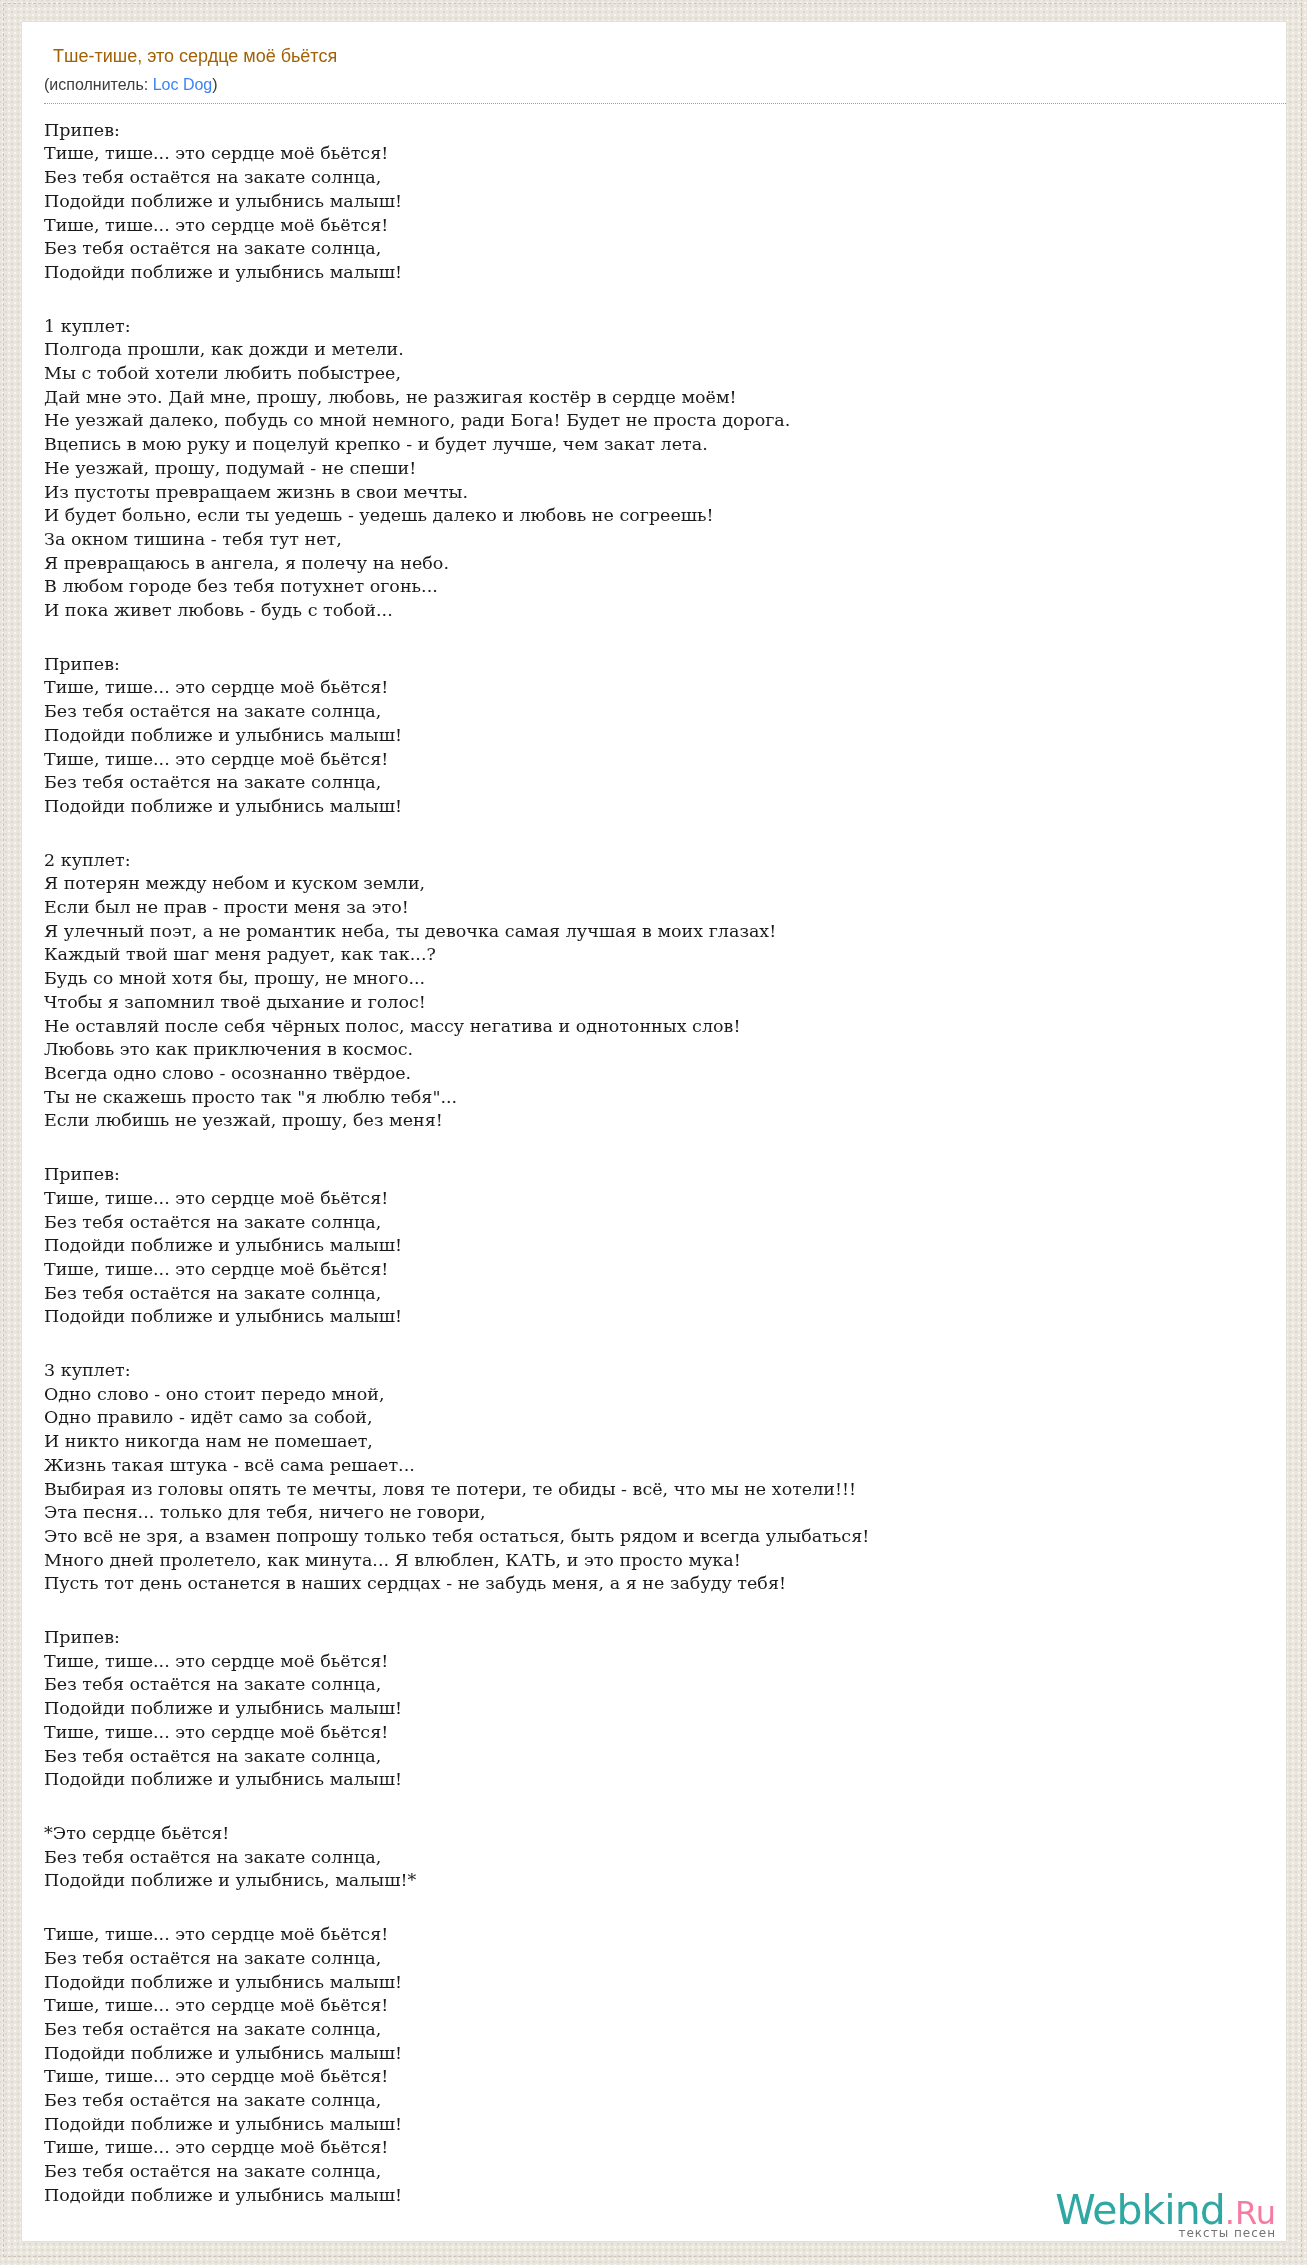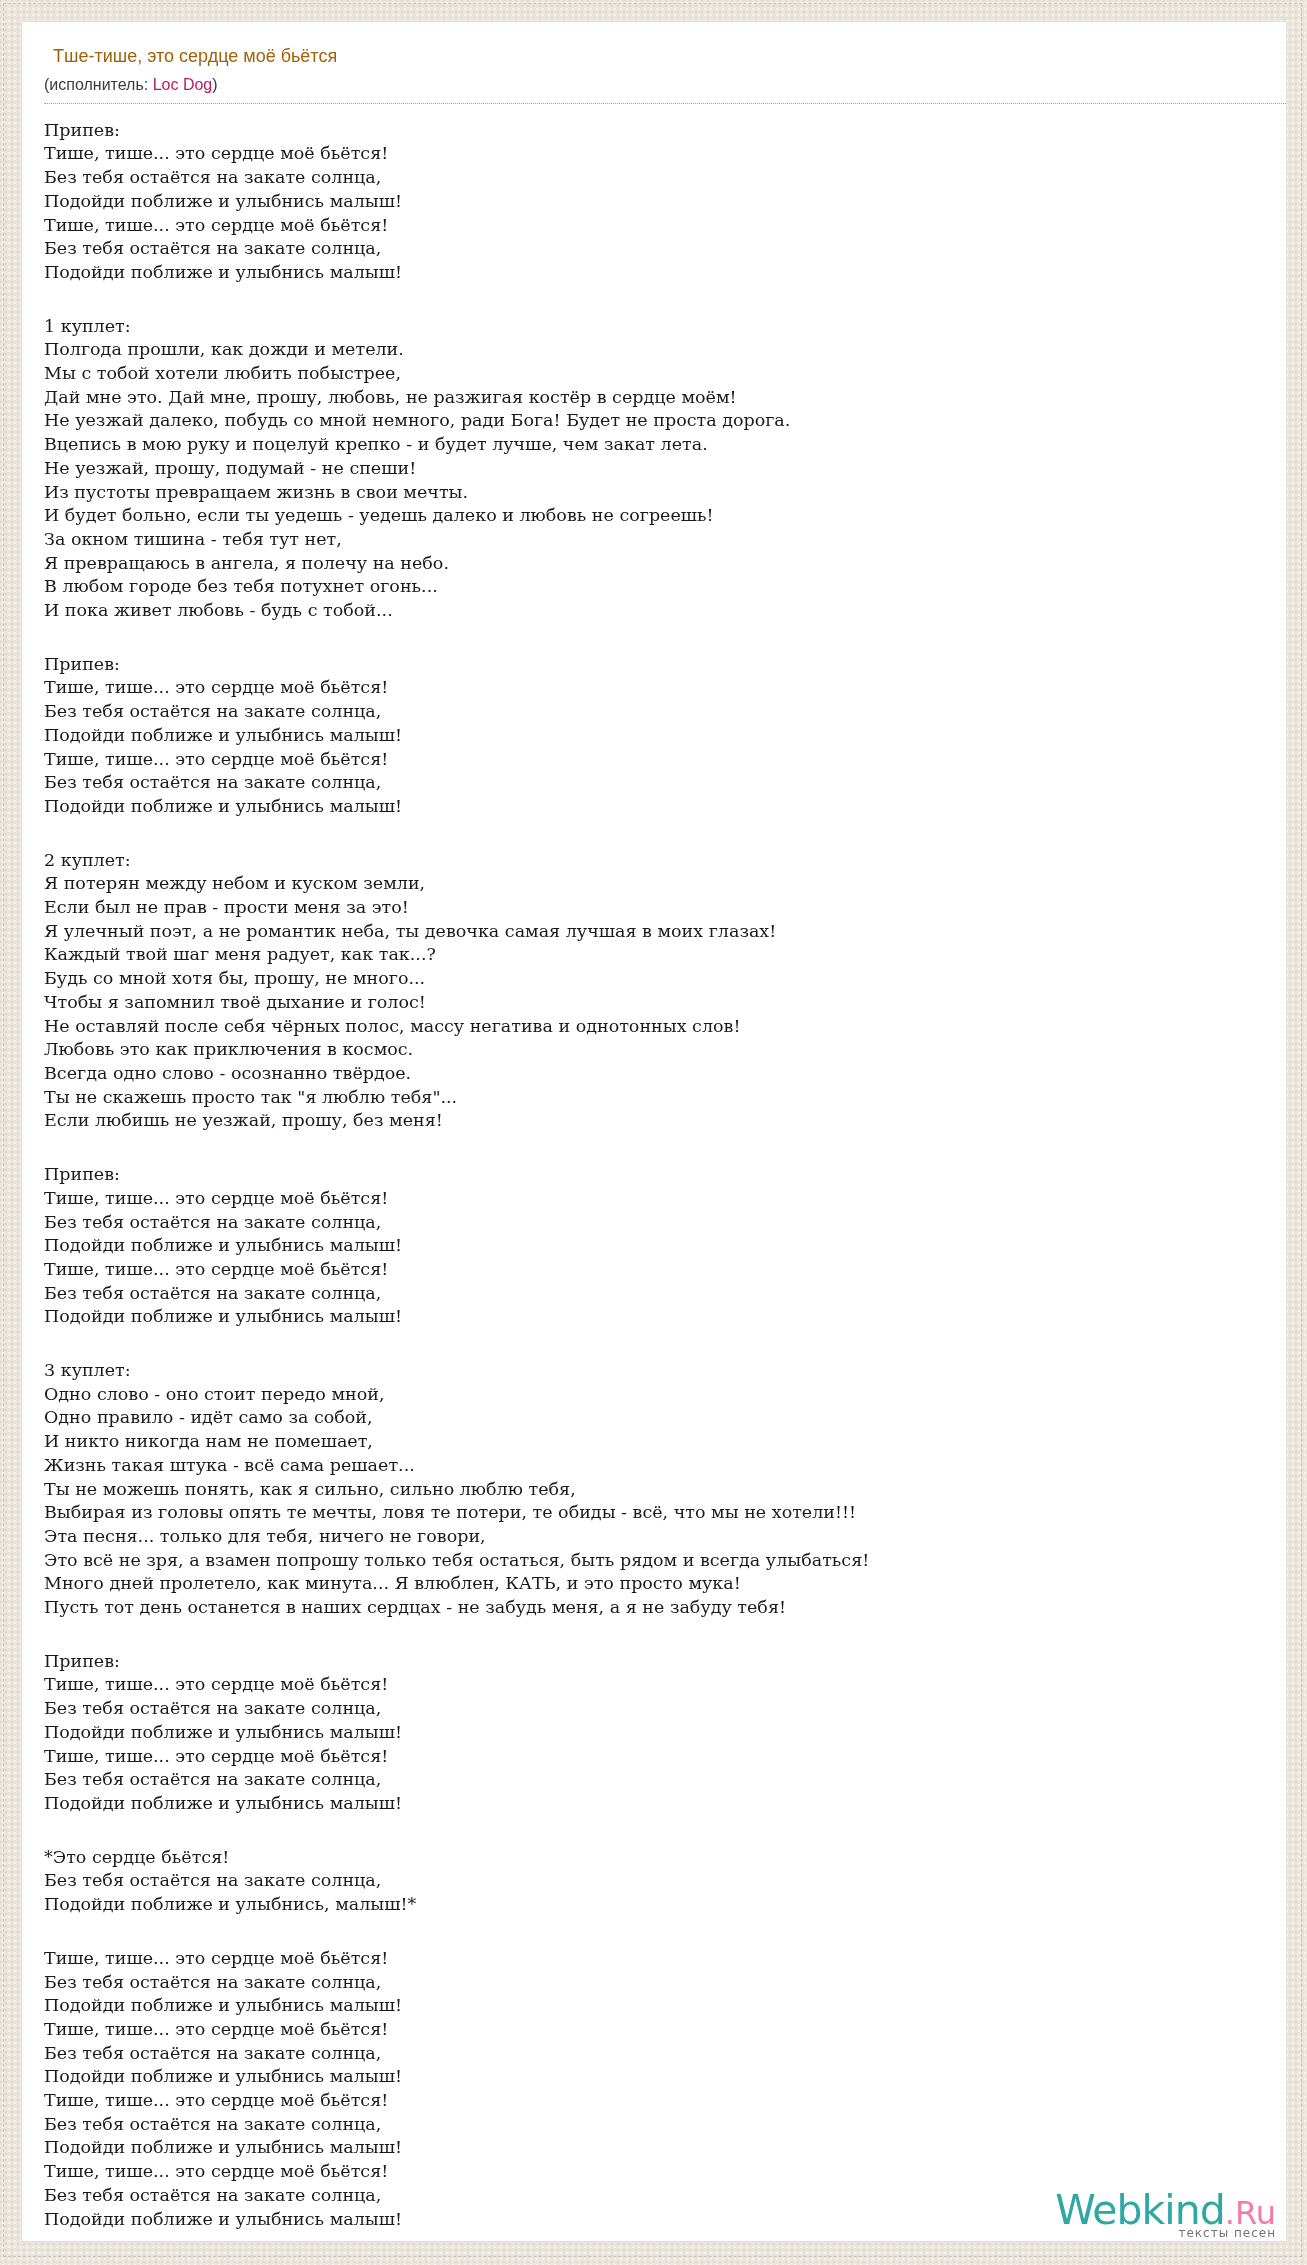--- a/index.html
+++ b/index.html
@@ -48,21 +48,21 @@
     line-height: 1.15;
   }
   .artist-line {
     margin-top: 5px;
     padding-bottom: 9px;
     font-size: 16px;
     color: #3c3c3c;
     border-bottom: 1px dotted #93a1ad;
   }
   .artist-link {
-    color: #be185d;
+    color: #3b82f6;
     text-decoration: none;
     cursor: pointer;
     margin-top: 6px;
   }
   .lyrics {
     margin-top: 15px;
     font-family: "DejaVu Serif", serif;
     font-size: 17.5px;
     line-height: 23.7px;
     color: #1a1a1a;
@@ -168,21 +168,20 @@
           <div>Тише, тише... это сердце моё бьётся!</div>
           <div>Без тебя остаётся на закате солнца,</div>
           <div>Подойди поближе и улыбнись малыш!</div>
         </div>
         <div class="stanza">
           <div>3 куплет:</div>
           <div>Одно слово - оно стоит передо мной,</div>
           <div>Одно правило - идёт само за собой,</div>
           <div>И никто никогда нам не помешает,</div>
           <div>Жизнь такая штука - всё сама решает...</div>
-          <div>Ты не можешь понять, как я сильно, сильно люблю тебя,</div>
           <div>Выбирая из головы опять те мечты, ловя те потери, те обиды - всё, что мы не хотели!!!</div>
           <div>Эта песня... только для тебя, ничего не говори,</div>
           <div>Это всё не зря, а взамен попрошу только тебя остаться, быть рядом и всегда улыбаться!</div>
           <div>Много дней пролетело, как минута... Я влюблен, КАТЬ, и это просто мука!</div>
           <div>Пусть тот день останется в наших сердцах - не забудь меня, а я не забуду тебя!</div>
         </div>
         <div class="stanza">
           <div>Припев:</div>
           <div>Тише, тише... это сердце моё бьётся!</div>
           <div>Без тебя остаётся на закате солнца,</div>

